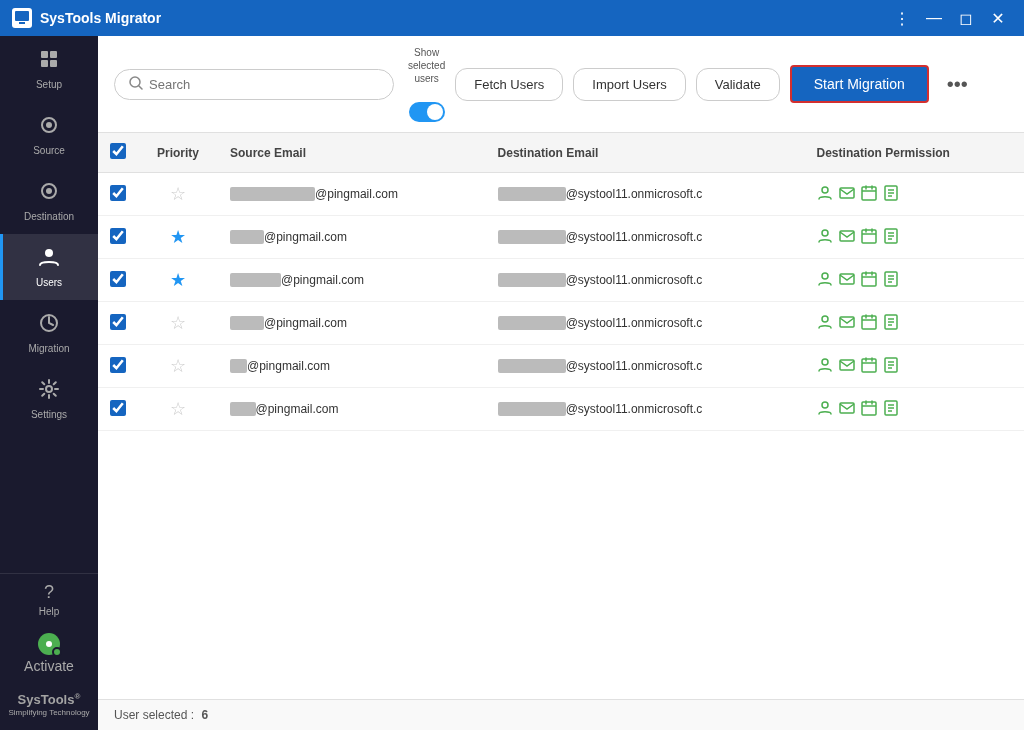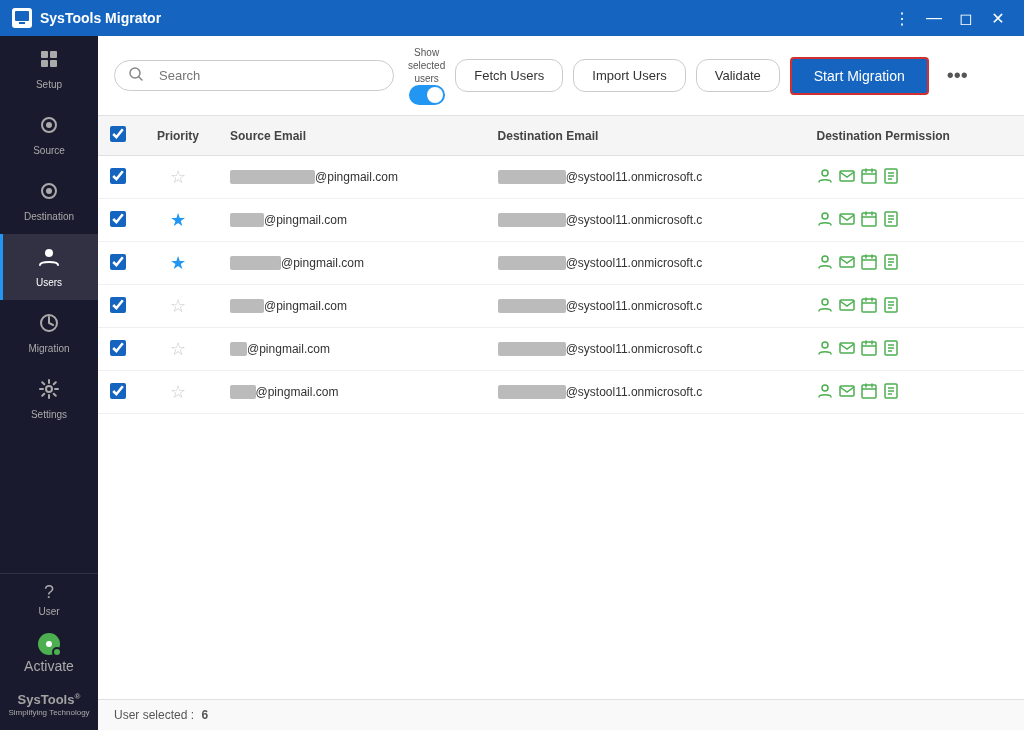--- a/index.html
+++ b/index.html
@@ -94,41 +94,41 @@
       gap: 10px;
       border-bottom: 1px solid #e0e0e0;
       flex-wrap: wrap;
     }
     .search-box {
       display: flex;
       align-items: center;
       border: 1px solid #ccc;
       border-radius: 20px;
       padding: 6px 14px;
-      gap: 16px;
+      gap: 6px;
       width: 280px;
       background: white;
     }
     .search-box input {
       border: none;
       outline: none;
       font-size: 13px;
       width: 100%;
       background: transparent;
       color: #555;
     }
     .search-icon { color: #888; font-size: 14px; }
 
     .toggle-group {
       display: flex;
       flex-direction: column;
       align-items: center;
       font-size: 10px;
       color: #555;
-      gap: 0;
+      gap: 17px;
       margin-left: 4px;
     }
     .toggle-switch {
       width: 36px; height: 20px;
       background: #2196f3;
       border-radius: 10px;
       position: relative;
       cursor: pointer;
     }
     .toggle-switch::after {
@@ -319,21 +319,21 @@
           <circle cx="11" cy="11" r="3" stroke="#aaa" stroke-width="2" fill="none"></circle>
           <path d="M11 2v3M11 17v3M2 11h3M17 11h3M4.2 4.2l2.1 2.1M15.7 15.7l2.1 2.1M4.2 17.8l2.1-2.1M15.7 6.3l2.1-2.1" stroke="#aaa" stroke-width="2" stroke-linecap="round"></path>
         </svg>
       </span>
       <span class="sidebar-label">Settings</span>
     </div>
 
     <div class="sidebar-bottom">
       <div class="sidebar-bottom-item">
         <span style="font-size:18px;color:#aaa;">?</span>
-        <span style="font-size:10px;color:#aaa;">User</span>
+        <span style="font-size:10px;color:#aaa;">Help</span>
       </div>
       <div class="sidebar-bottom-item">
         <div class="activate-dot">
           <svg width="12" height="12" viewBox="0 0 12 12">
               <path d="M6 1a5 5 0 100 10A5 5 0 006 1z" fill="#4caf50"></path>
               <circle cx="6" cy="6" r="3" fill="white"></circle>
             </svg>
           <div class="activate-dot-inner"></div>
         </div>
         <span style="font-size:14px;color:#aaa;">Activate</span>

